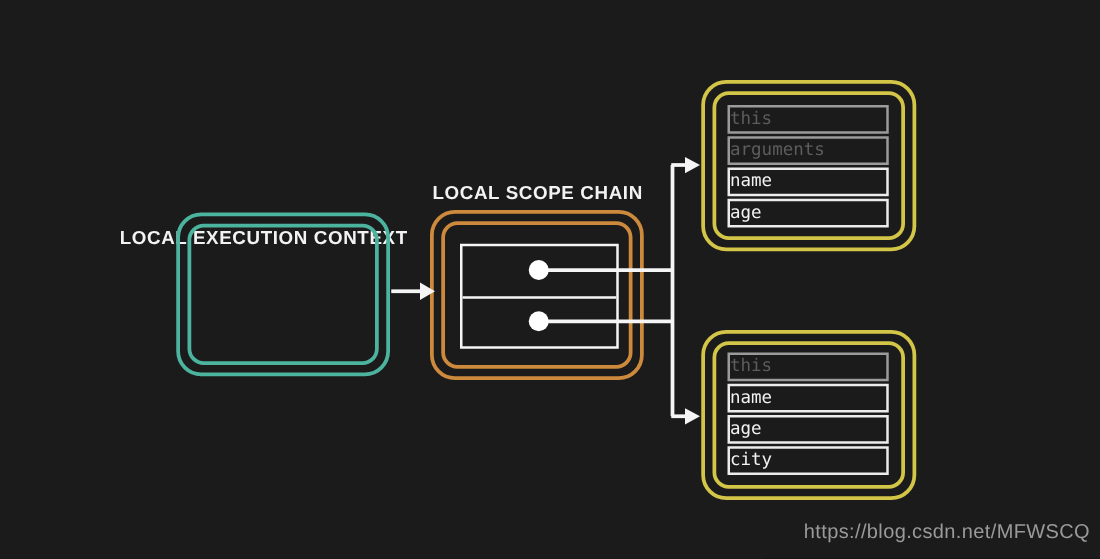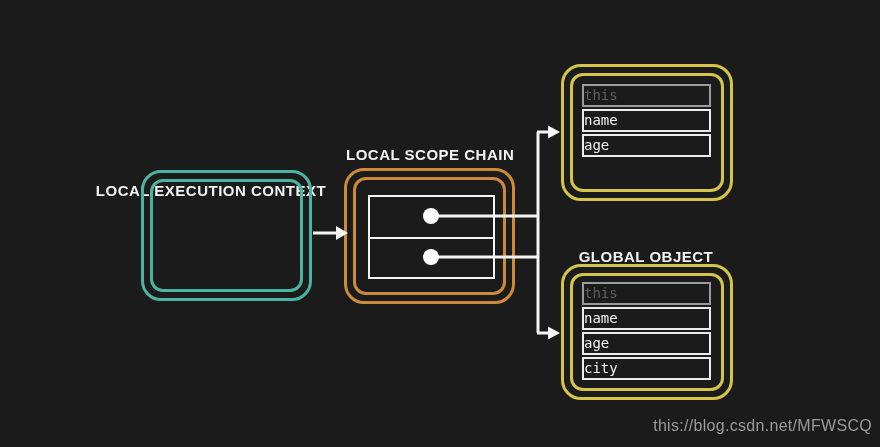--- a/index.html
+++ b/index.html
@@ -46,39 +46,39 @@
     font-size:16px; letter-spacing:.3px;
   }
 </style>
 </head>
 <body>
 
 <div id="stage">
 
   <div class="box-label" style="left:88px; top:146px; width:246px;margin-top:36px;">LOCAL EXECUTION CONTEXT</div>
   <div class="box-label" style="left:346px; top:146px; width:160px;">LOCAL SCOPE CHAIN</div>
-  <div class="box-label" style="left:559px; top:248px; width:174px;">GLOBAL OBJECT</div>
 
   <div class="dbl-box teal" style="left:141px; top:170px; width:171px; height:131px;">
     <div class="inner"></div>
   </div>
 
   <div class="dbl-box orange" style="left:344px; top:168px; width:171px; height:136px;">
     <div class="inner"></div>
   </div>
   <div class="slot-stack" style="left:368px; top:195px; width:127px; height:84px;">
     <div class="slot"></div>
     <div class="slot"></div>
   </div>
 
   <div class="dbl-box yellow" style="left:561px; top:64px; width:172px; height:137px;">
     <div class="inner"></div>
   </div>
   <div class="prop-table" style="left:582px; top:84px;">
     <div class="prop-row muted">this</div>
+    <div class="prop-row muted">arguments</div>
     <div class="prop-row">name</div>
     <div class="prop-row">age</div>
   </div>
 
   <div class="dbl-box yellow" style="left:561px; top:264px; width:172px; height:136px;">
     <div class="inner"></div>
   </div>
   <div class="prop-table" style="left:582px; top:282px;">
     <div class="prop-row muted">this</div>
     <div class="prop-row">name</div>
@@ -105,14 +105,14 @@
 
     <g>
       <line class="wire" x1="537" y1="333" x2="549" y2="333"></line>
       <polygon class="head" points="548,326.5 560,333 548,339.5"></polygon>
     </g>
 
     <circle class="dot" cx="431" cy="216" r="8"></circle>
     <circle class="dot" cx="431" cy="257" r="8"></circle>
   </svg>
 
-  <div id="watermark">this://blog.csdn.net/MFWSCQ</div>
+  <div id="watermark">https://blog.csdn.net/MFWSCQ</div>
 </div>
 
 </body></html>

